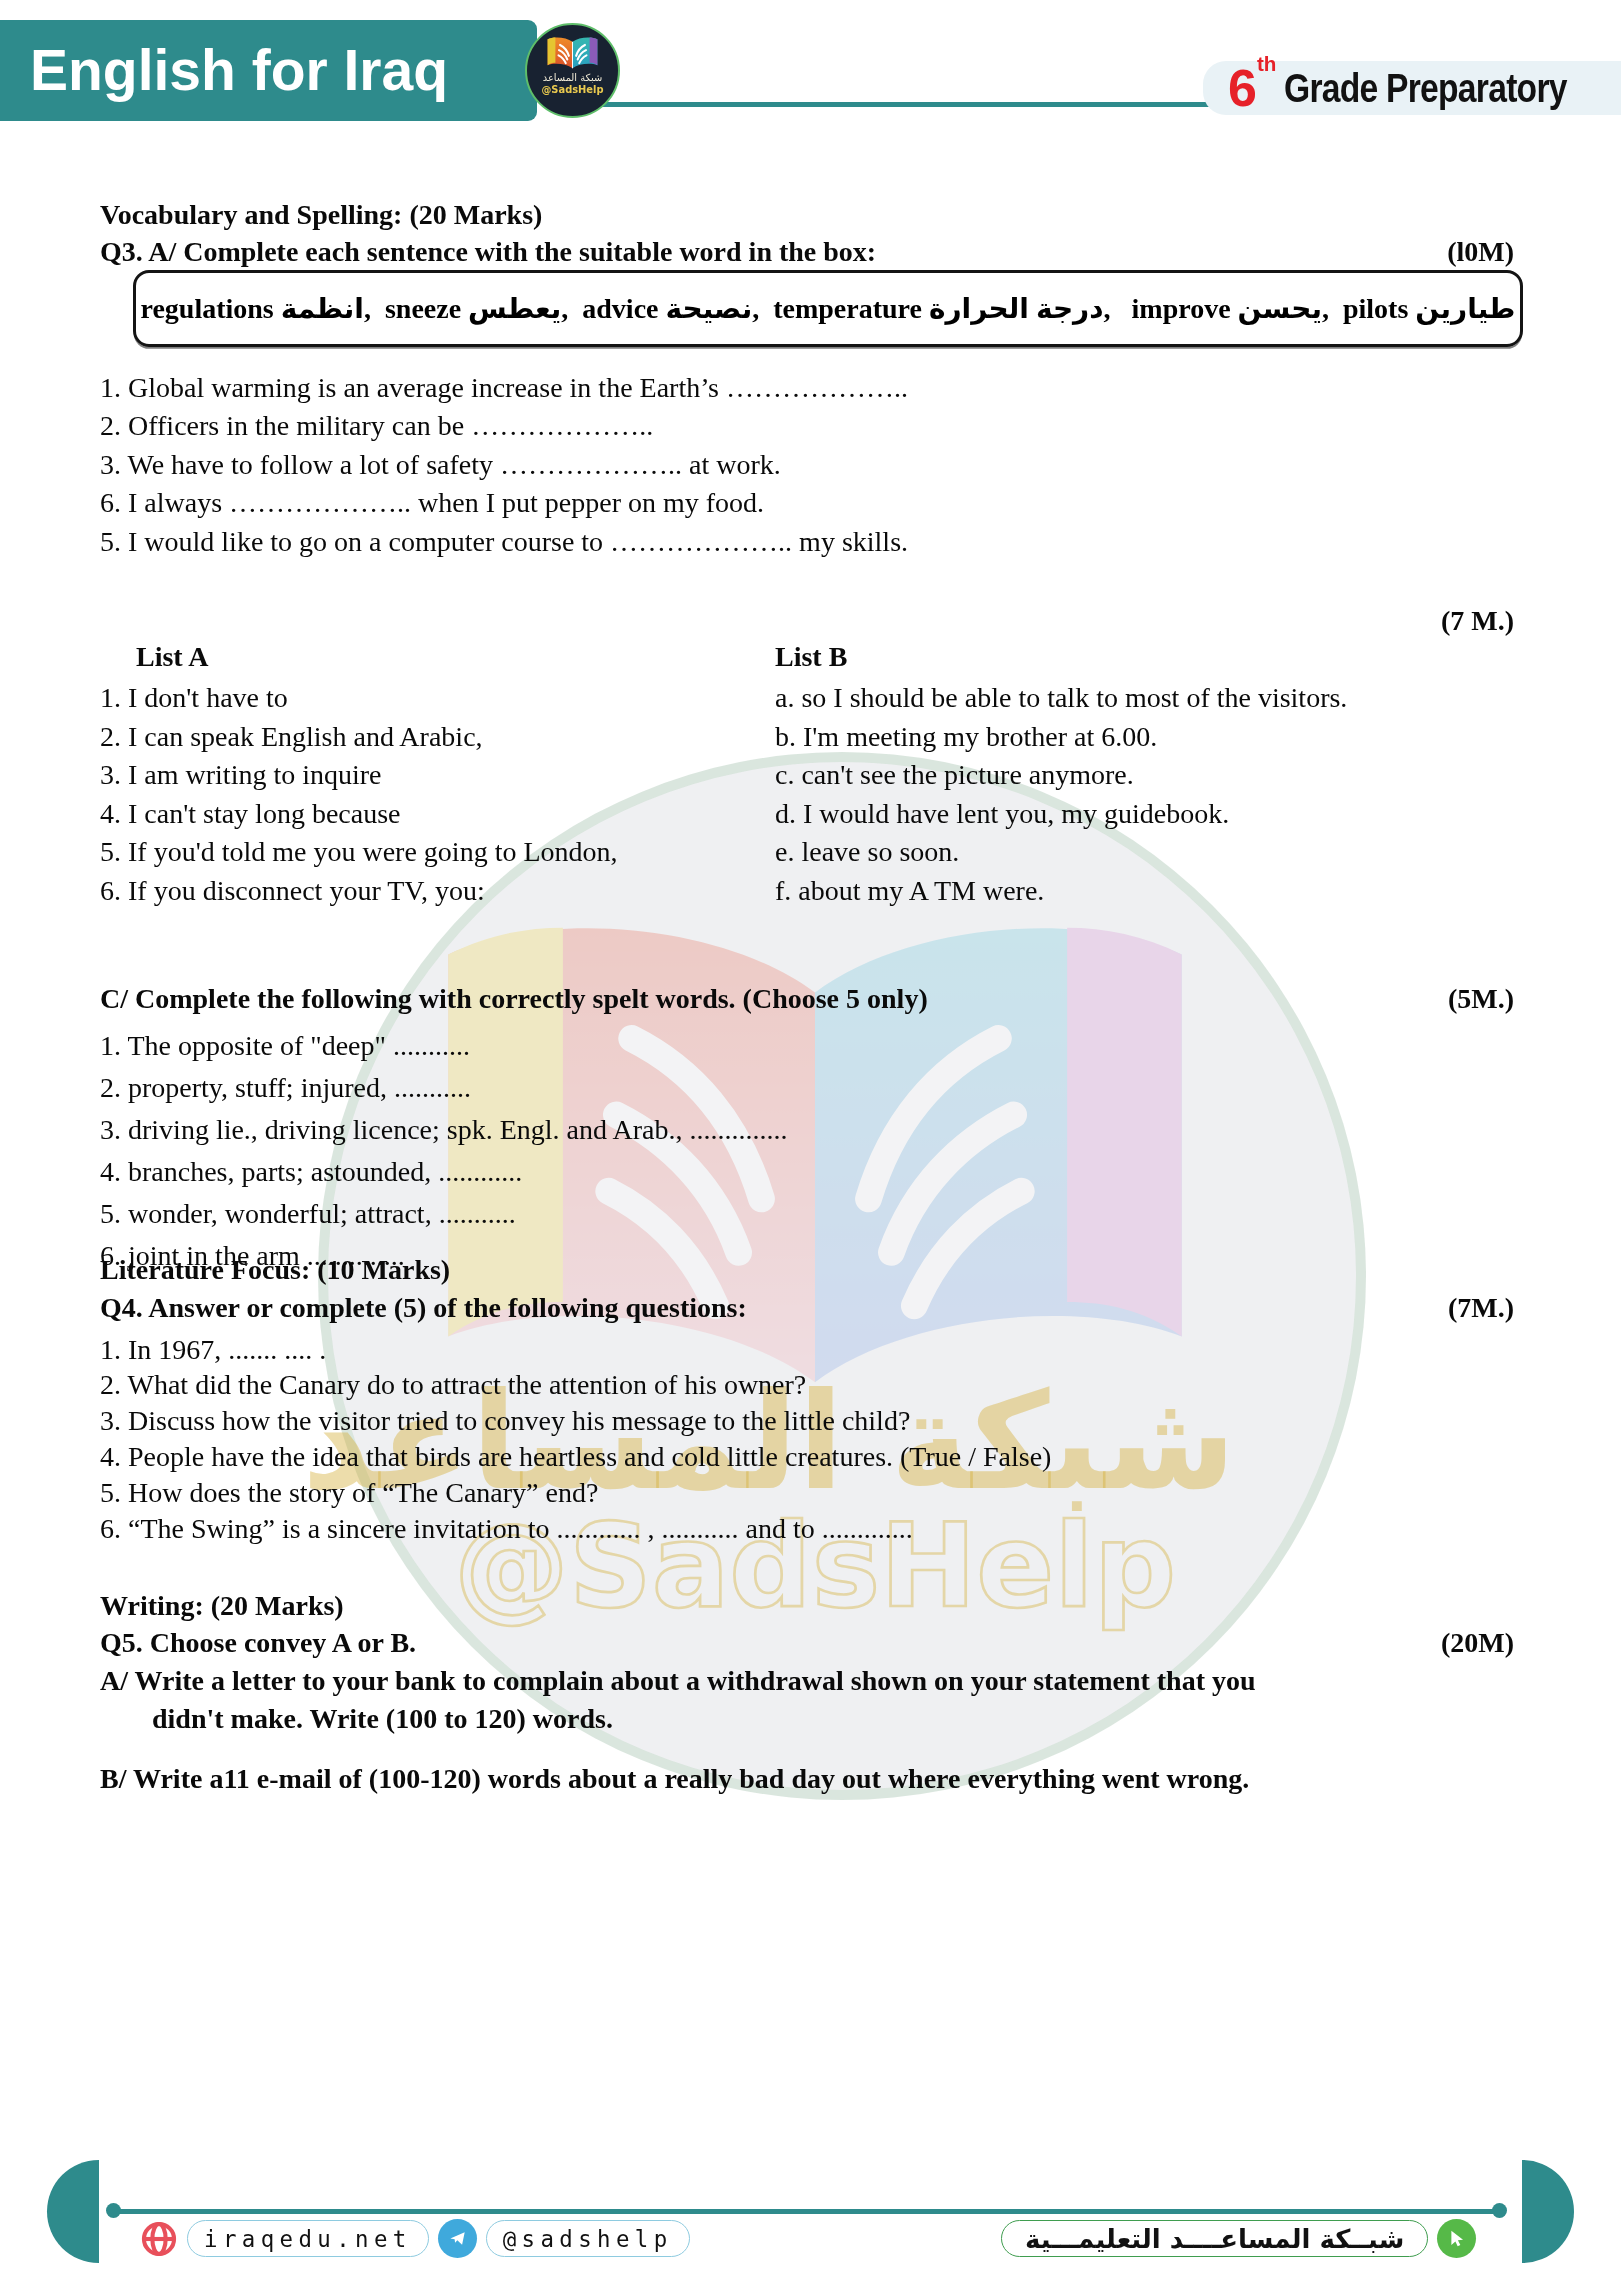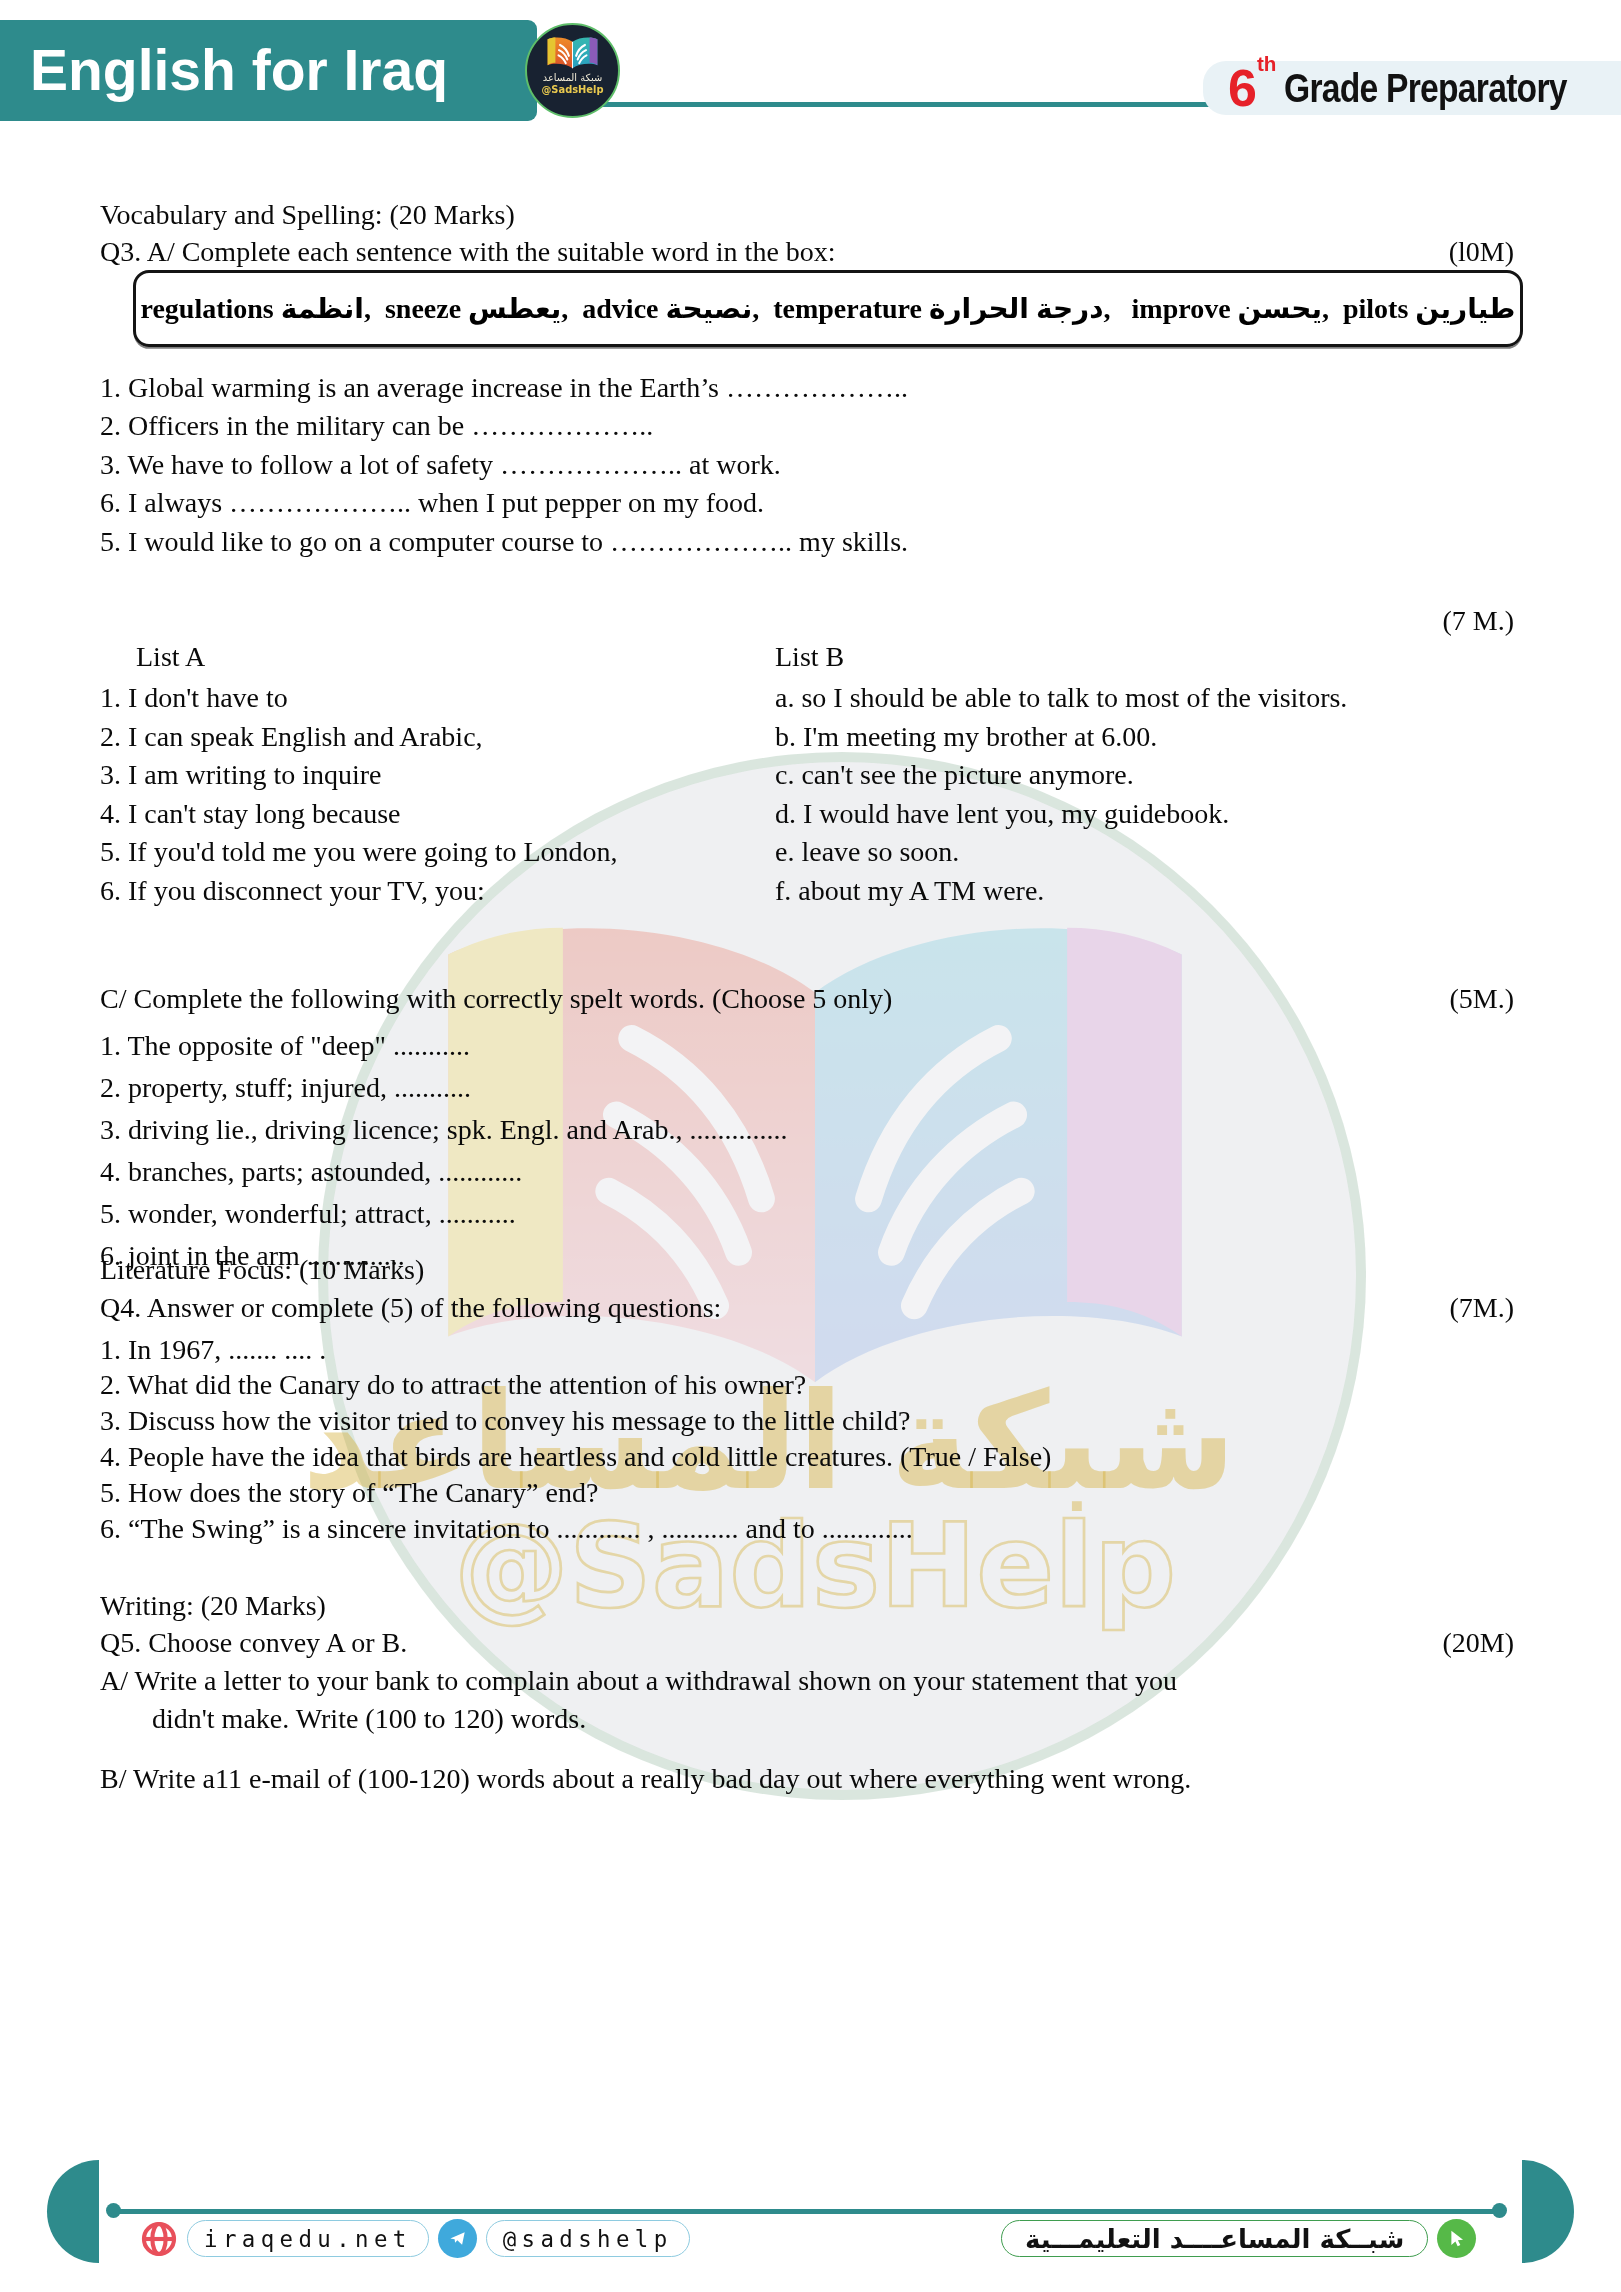--- a/index.html
+++ b/index.html
@@ -35,21 +35,21 @@
   .wm-book{left:376px;top:878px;opacity:0.26;}
   .wm-ar{left:376px;top:1375px;width:860px;text-align:center;direction:rtl;
          font-family:"DejaVu Sans",sans-serif;font-weight:bold;font-size:134px;line-height:1;
          color:rgba(212,175,55,0.42);white-space:pre;}
   .wm-handle{left:412px;top:1509px;width:806px;text-align:center;
              font-family:"DejaVu Sans",sans-serif;font-weight:bold;font-size:115px;line-height:1;
              color:transparent;-webkit-text-stroke:2.7px rgba(212,175,55,0.40);white-space:pre;}
 
   
   .tl{position:absolute;left:100px;font-size:28px;line-height:32px;color:#0a0a0a;white-space:pre;z-index:3;}
-  .b{font-weight:normal;}
+  .b{font-weight:bold;}
   .marks{left:auto;right:108px;}
   .colB{left:775px;}
   .wordbox{position:absolute;left:133px;top:270px;width:1390px;height:77px;z-index:3;
            border:3.6px solid #141414;border-radius:16px;box-sizing:border-box;
            display:flex;align-items:center;justify-content:center;
            box-shadow:0 2.7px 0 -0.9px rgba(20,20,20,0.55);}
   .wordbox span{font-weight:bold;font-size:28px;white-space:pre;
                 font-family:"Liberation Serif","DejaVu Sans",serif;}
 
   

